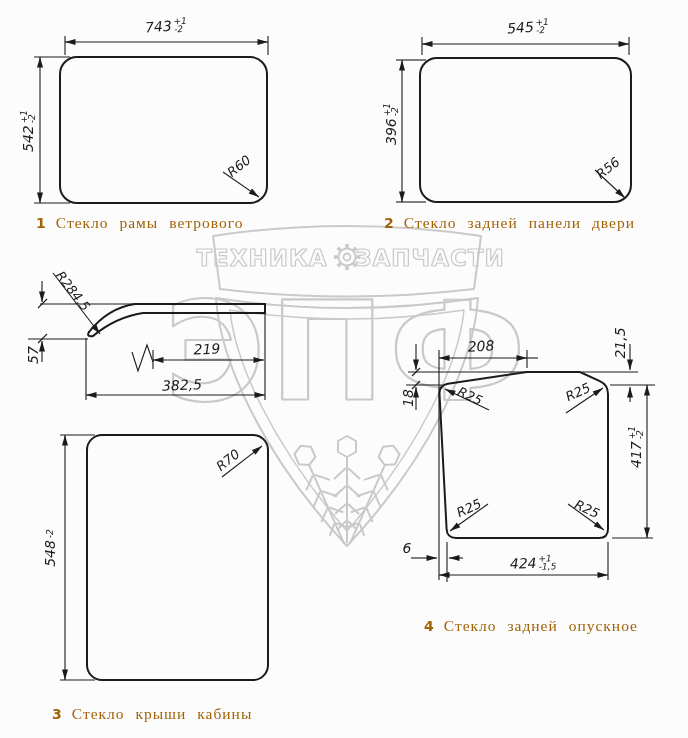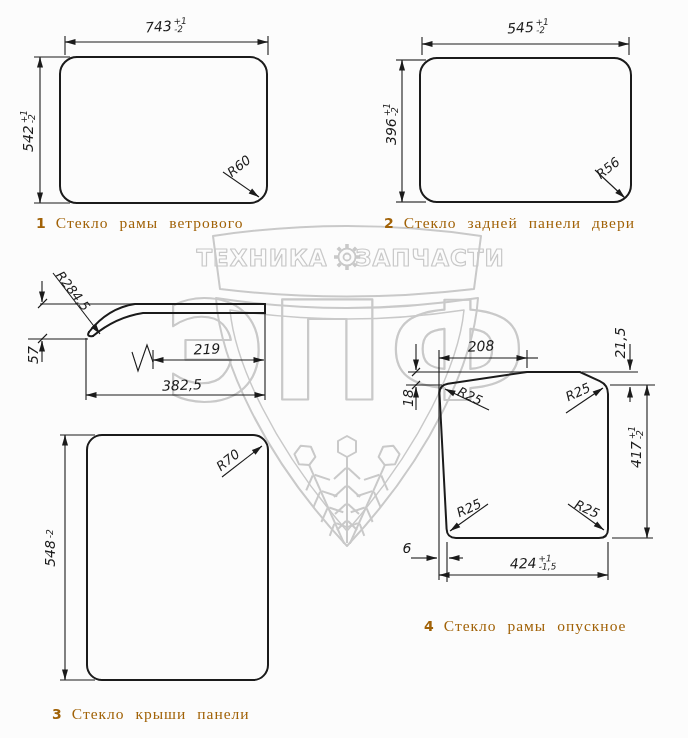--- a/index.html
+++ b/index.html
@@ -238,19 +238,19 @@
 </div>
 <div class="dim" style="left:407px;top:548px">6</div>
 
 <div class="cap" style="left:36px;top:214px">
   <b>1</b><span>Стекло рамы ветрового</span>
 </div>
 <div class="cap" style="left:384px;top:214px">
   <b>2</b><span>Стекло задней панели двери</span>
 </div>
 <div class="cap" style="left:52px;top:705px">
-  <b>3</b><span>Стекло крыши панели</span>
+  <b>3</b><span>Стекло крыши кабины</span>
 </div>
 <div class="cap" style="left:424px;top:617px">
-  <b>4</b><span>Стекло рамы опускное</span>
+  <b>4</b><span>Стекло задней опускное</span>
 </div>
 
 </div>
 
 </body></html>

